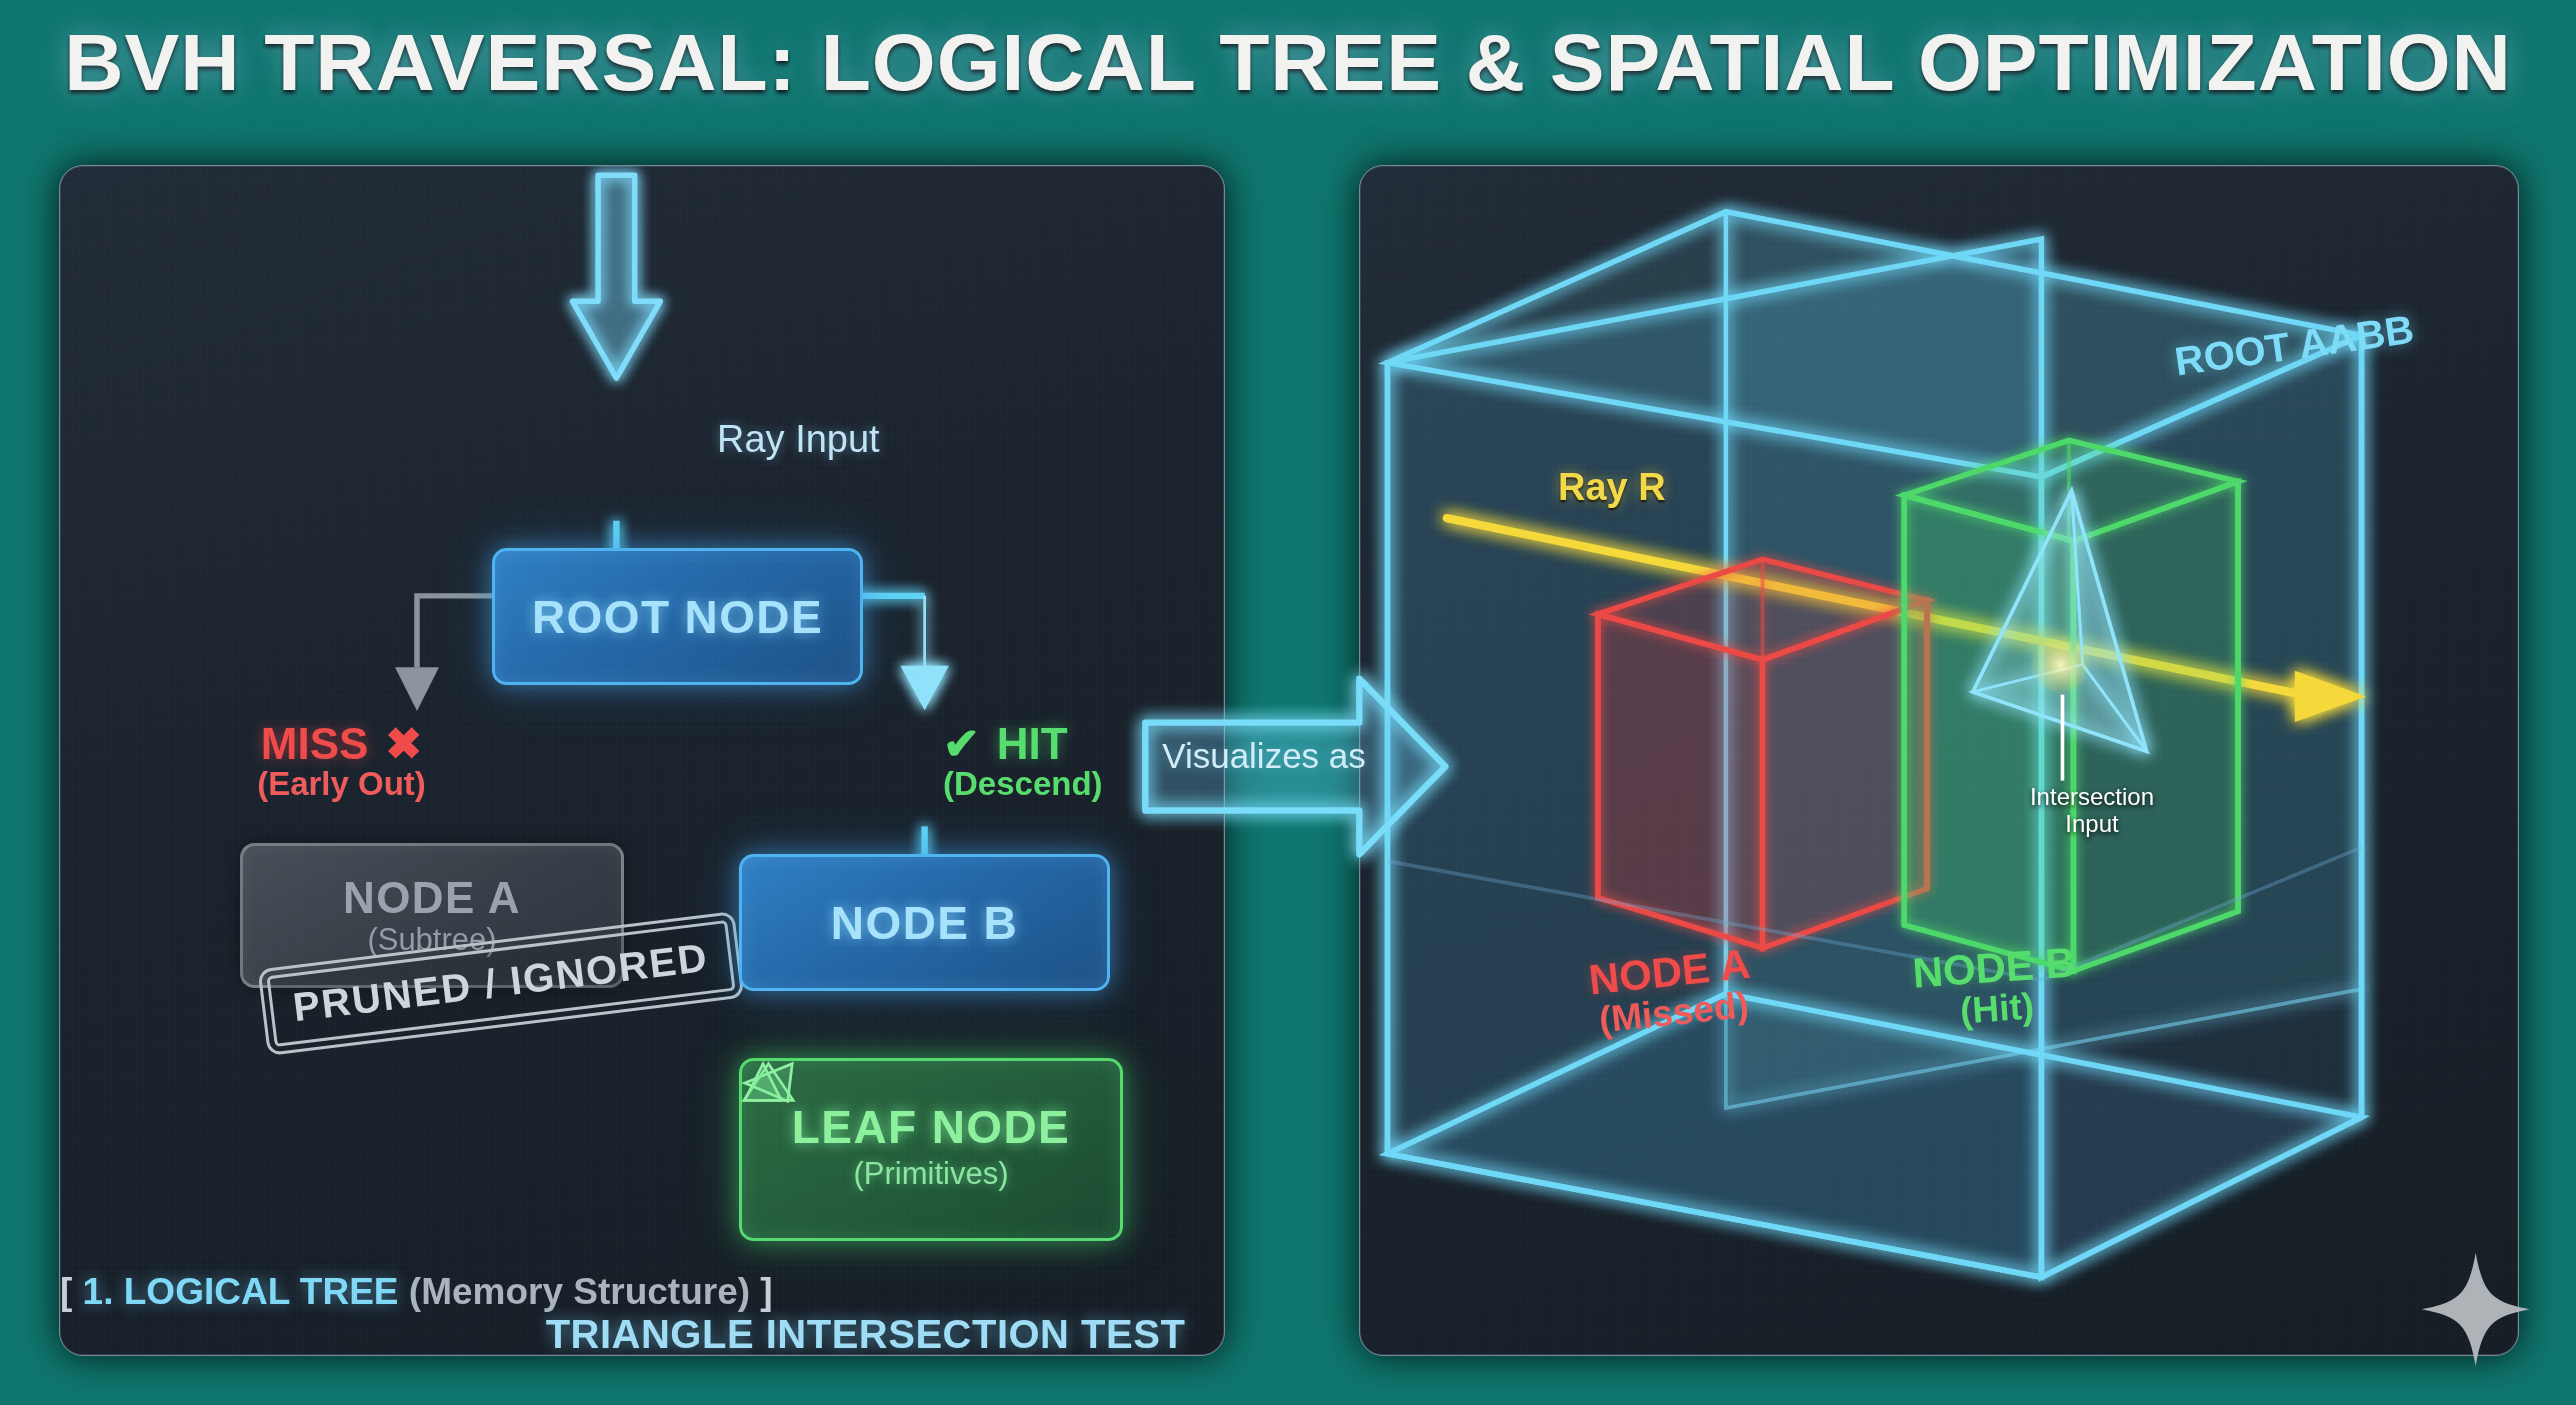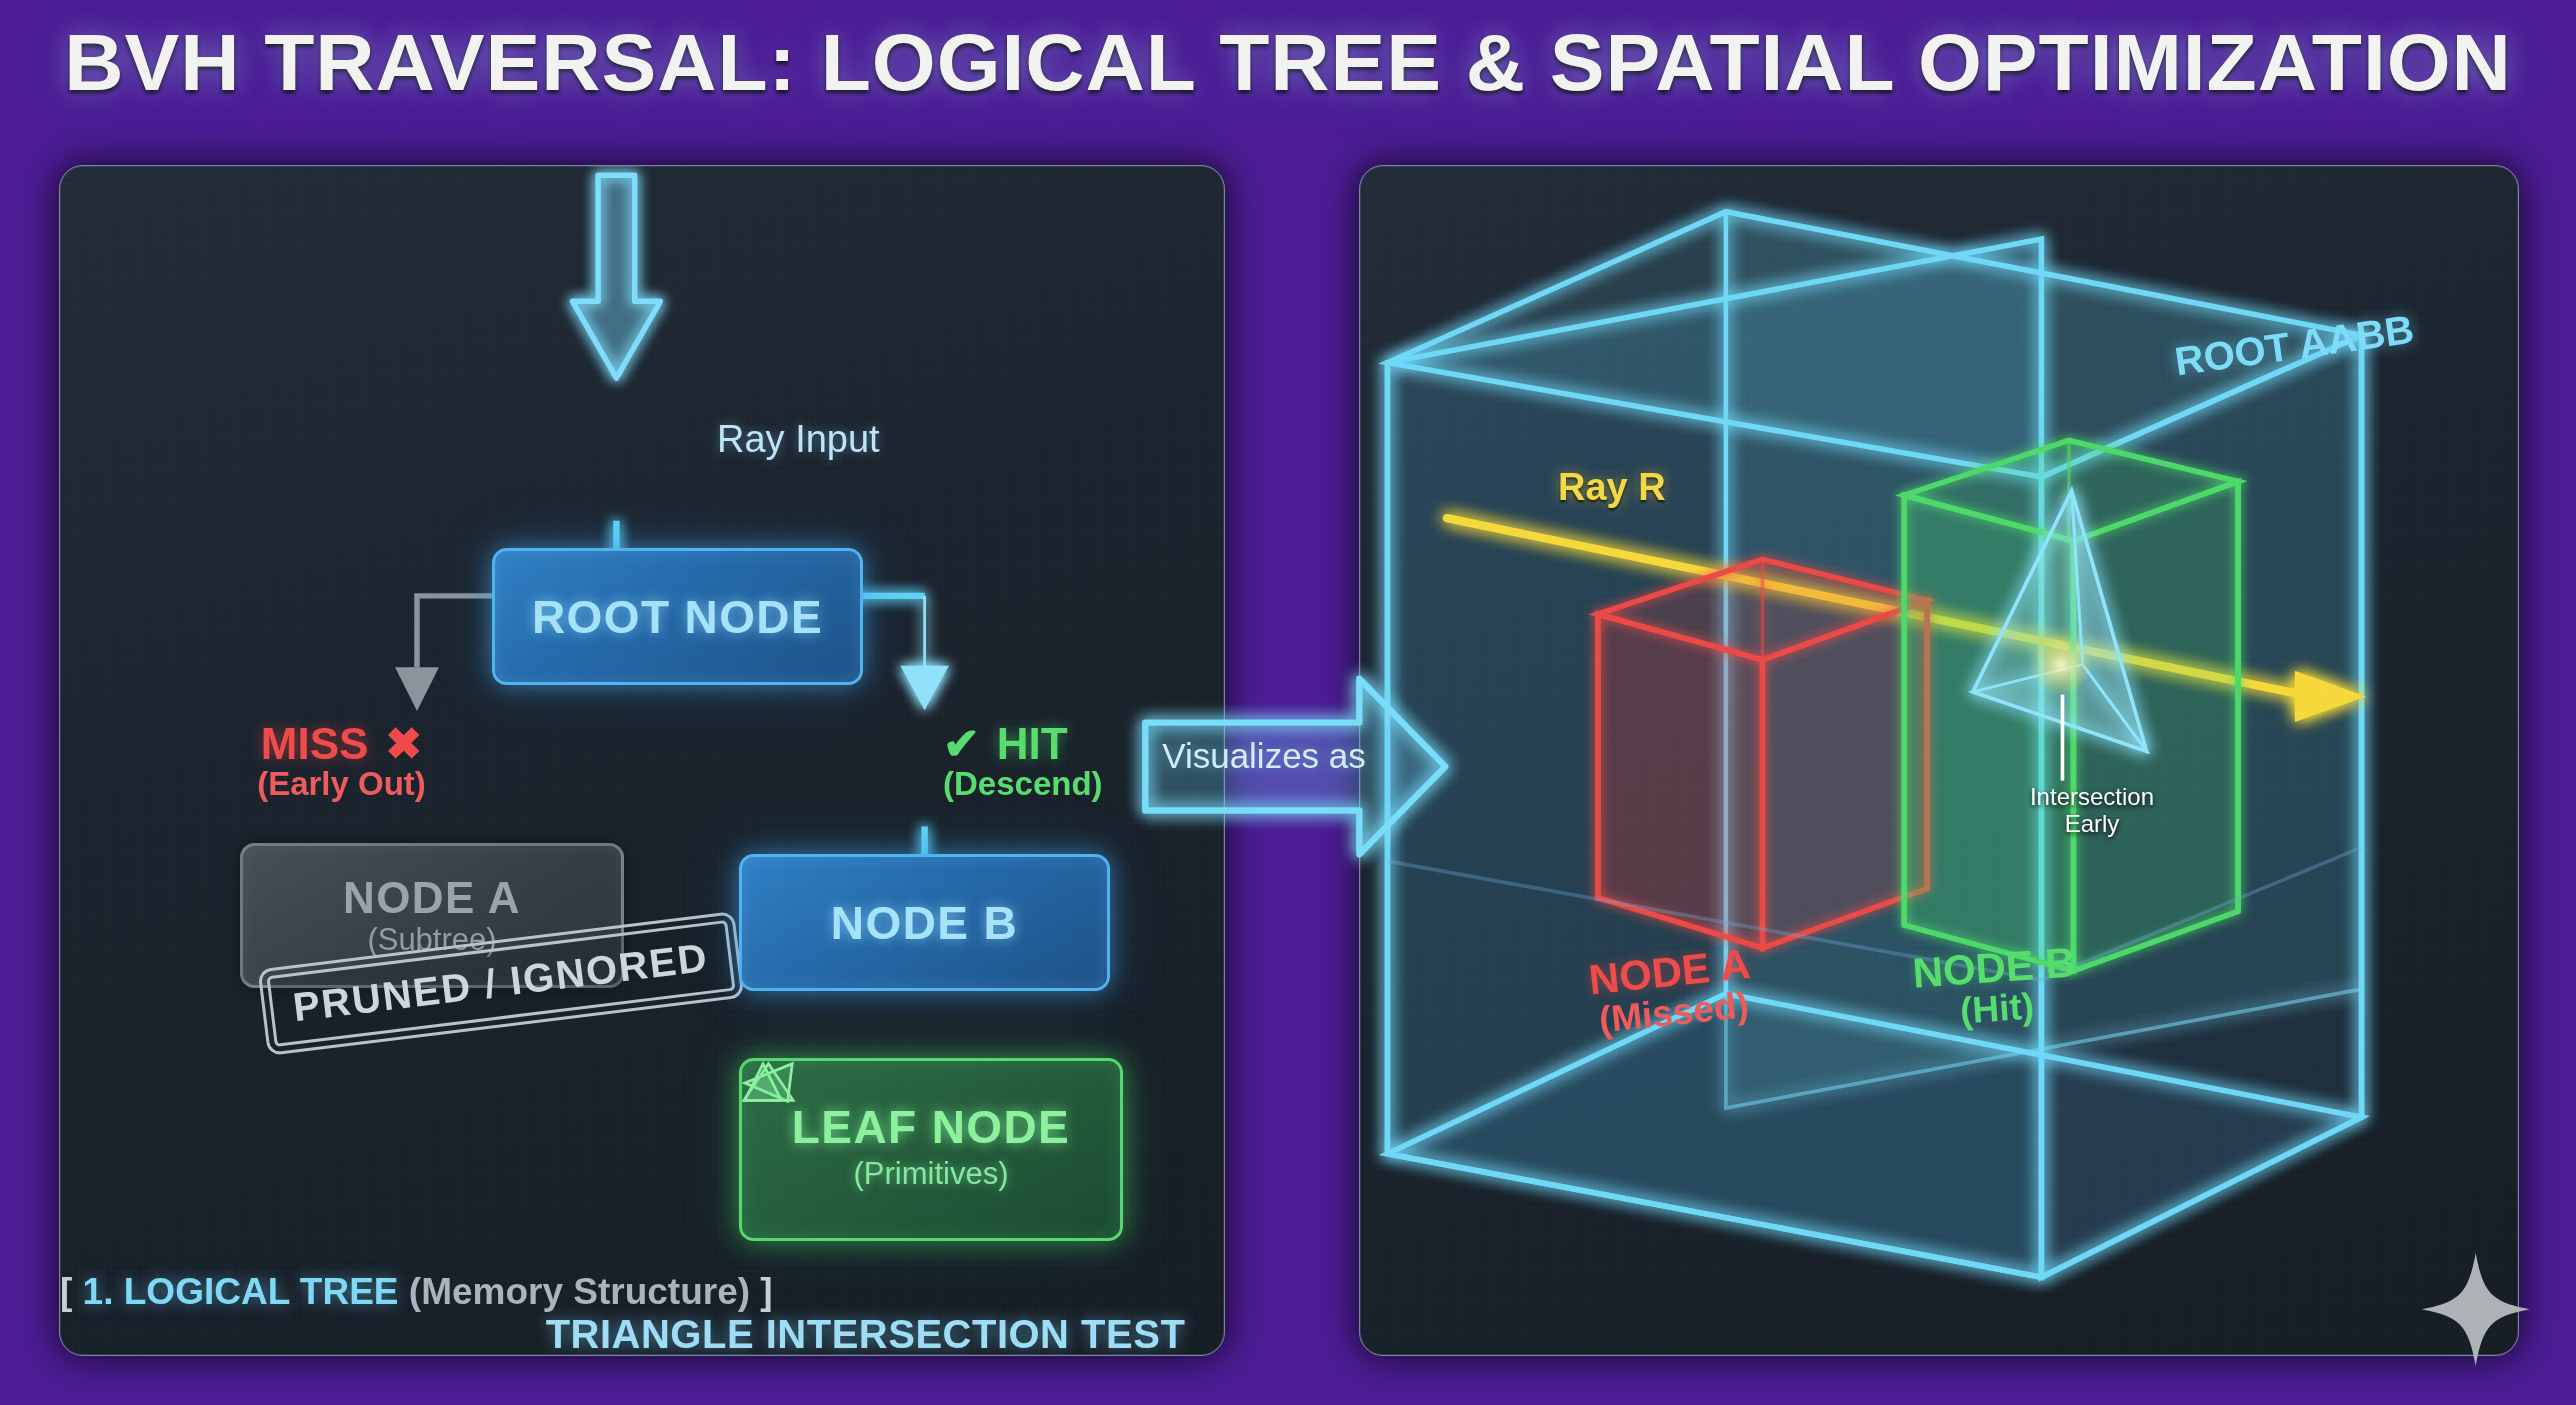--- a/index.html
+++ b/index.html
@@ -1,18 +1,18 @@
 <!DOCTYPE html>
 <html style="font-size:14.6px"><head>
 <meta charset="utf-8">
 <style>
   html,body{margin:0;padding:0;background:#000;}
   body{width:2576px;height:1405px;overflow:hidden;
        font-family:"Liberation Sans",sans-serif;}
-  #stage{position:relative;width:2576px;height:1405px;background:#4c1d95;}
+  #stage{position:relative;width:2576px;height:1405px;background:#0f766e;}
 
   
   #title{
     position:absolute;left:0;top:16.5px;width:2576px;text-align:center;
     font-family:"Liberation Sans Narrow","Liberation Sans",sans-serif;
     font-weight:700;font-size:79px;letter-spacing:0.9px;
     color:#f2f3f0;
     transform:scaleX(1.04);
     text-shadow:0 0 24px rgba(170,200,230,.40),0 0 55px rgba(120,170,220,.22),0 2.7px 4.6px rgba(0,0,0,.9);
   }
@@ -381,21 +381,21 @@
 
     <div class="lbl nosel" style="left:521px;top:778px;width:229px;transform:rotate(-4deg);
          font-family:'Liberation Sans Narrow','Liberation Sans',sans-serif;font-weight:700;z-index:3;">
       <span style="font-size:42px;color:#57dd6e;text-shadow:0 0 11px rgba(80,230,110,.45);">NODE B</span>
       <span style="display:block;font-size:37px;color:#57dd6e;margin-top:-3.7px;">(Hit)</span>
     </div>
 
     <div class="lbl nosel" style="left:604px;top:618px;width:256px;font-size:24px;color:#ffffff;
          line-height:1.12;text-shadow:0 1.8px 5.5px rgba(0,0,0,.95);z-index:3;">
       <span>Intersection</span><br>
-      <span>Early</span>
+      <span>Input</span>
     </div>
 
   </div>
 
   <svg width="137" height="137" style="left:2420px;top:1249px;z-index:9" viewBox="0 0 150 150">
     <path d="M61 4 C 69 48, 78 58, 120 66 C 78 74, 69 84, 61 128 C 53 84, 44 74, 2 66 C 44 58, 53 48, 61 4 Z" fill="#aeb3b8"></path>
   </svg>
 
 </div>
 

